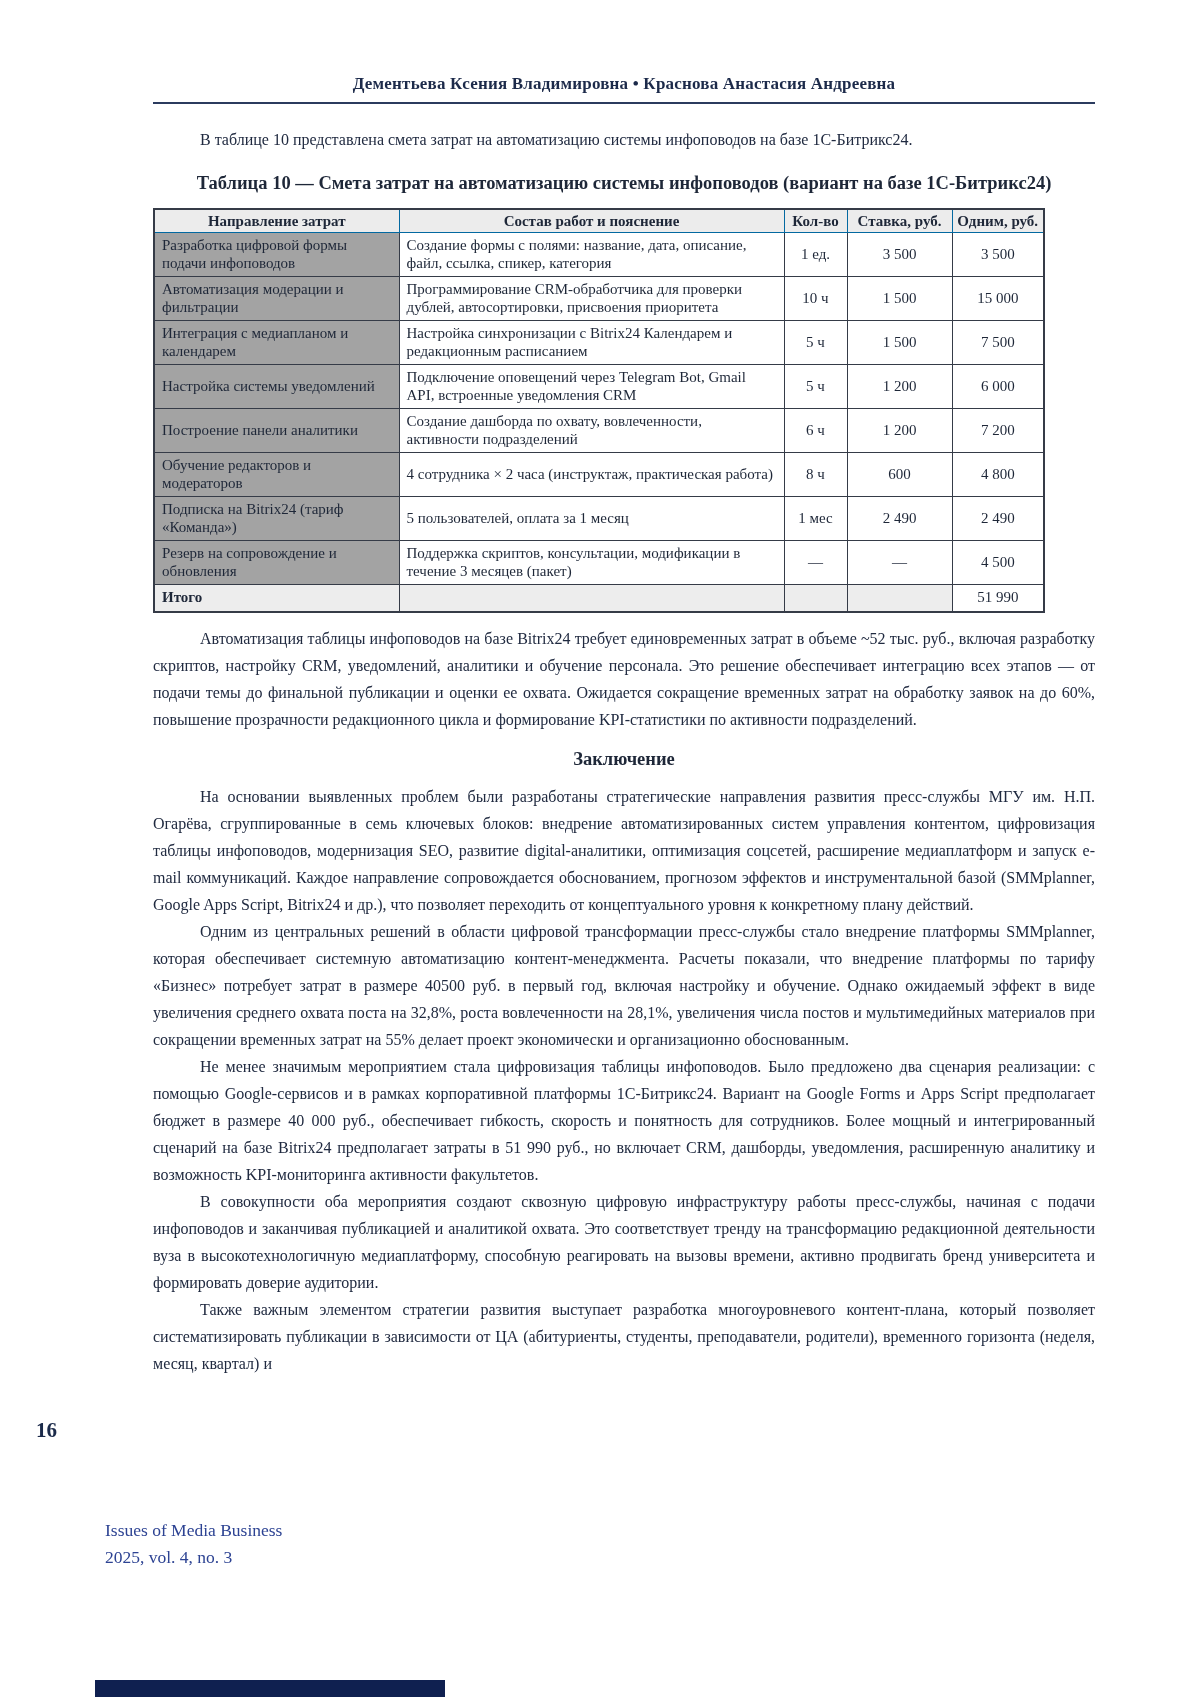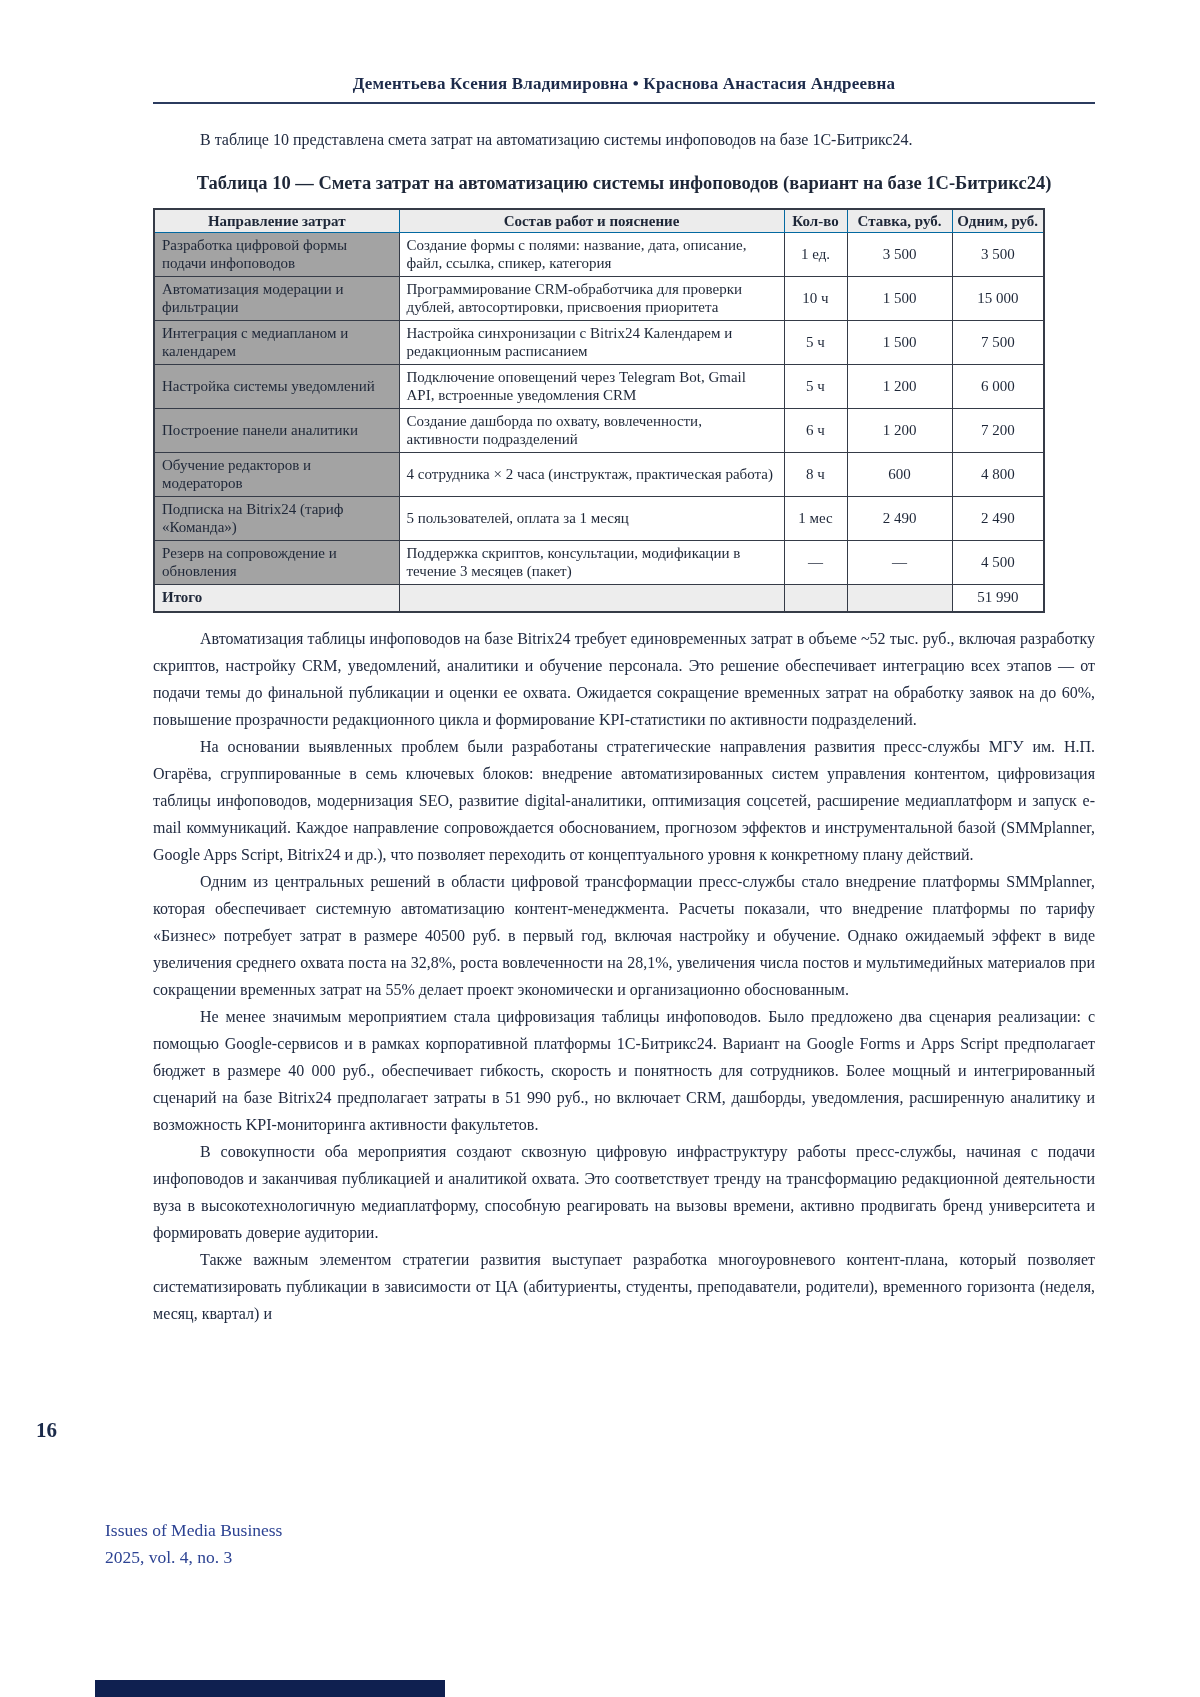--- a/index.html
+++ b/index.html
@@ -170,20 +170,21 @@
           <td class="num"></td>
           <td class="num"></td>
           <td class="num">51 990</td>
         </tr>
       </tbody>
     </table>
 
 
     <p class="body indent after-table">Автоматизация таблицы инфоповодов на базе Bitrix24 требует единовременных затрат в объеме ~52 тыс. руб., включая разработку скриптов, настройку CRM, уведомлений, аналитики и обучение персонала. Это решение обеспечивает интеграцию всех этапов — от подачи темы до финальной публикации и оценки ее охвата. Ожидается сокращение временных затрат на обработку заявок на до 60%, повышение прозрачности редакционного цикла и формирование KPI-статистики по активности подразделений.</p>
 
+    <h3 class="section-heading">Заключение</h3>
 
     <p class="body indent">На основании выявленных проблем были разработаны стратегические направления развития пресс-службы МГУ им. Н.П. Огарёва, сгруппированные в семь ключевых блоков: внедрение автоматизированных систем управления контентом, цифровизация таблицы инфоповодов, модернизация SEO, развитие digital-аналитики, оптимизация соцсетей, расширение медиаплатформ и запуск e-mail коммуникаций. Каждое направление сопровождается обоснованием, прогнозом эффектов и инструментальной базой (SMMplanner, Google Apps Script, Bitrix24 и др.), что позволяет переходить от концептуального уровня к конкретному плану действий.</p>
     <p class="body indent">Одним из центральных решений в области цифровой трансформации пресс-службы стало внедрение платформы SMMplanner, которая обеспечивает системную автоматизацию контент-менеджмента. Расчеты показали, что внедрение платформы по тарифу «Бизнес» потребует затрат в размере 40500 руб. в первый год, включая настройку и обучение. Однако ожидаемый эффект в виде увеличения среднего охвата поста на 32,8%, роста вовлеченности на 28,1%, увеличения числа постов и мультимедийных материалов при сокращении временных затрат на 55% делает проект экономически и организационно обоснованным.</p>
     <p class="body indent">Не менее значимым мероприятием стала цифровизация таблицы инфоповодов. Было предложено два сценария реализации: с помощью Google-сервисов и в рамках корпоративной платформы 1С-Битрикс24. Вариант на Google Forms и Apps Script предполагает бюджет в размере 40 000 руб., обеспечивает гибкость, скорость и понятность для сотрудников. Более мощный и интегрированный сценарий на базе Bitrix24 предполагает затраты в 51 990 руб., но включает CRM, дашборды, уведомления, расширенную аналитику и возможность KPI-мониторинга активности факультетов.</p>
     <p class="body indent">В совокупности оба мероприятия создают сквозную цифровую инфраструктуру работы пресс-службы, начиная с подачи инфоповодов и заканчивая публикацией и аналитикой охвата. Это соответствует тренду на трансформацию редакционной деятельности вуза в высокотехнологичную медиаплатформу, способную реагировать на вызовы времени, активно продвигать бренд университета и формировать доверие аудитории.</p>
     <p class="body indent">Также важным элементом стратегии развития выступает разработка многоуровневого контент-плана, который позволяет систематизировать публикации в зависимости от ЦА (абитуриенты, студенты, преподаватели, родители), временного горизонта (неделя, месяц, квартал) и</p>
 
   </div>
 
   <div class="page-number">16</div>

